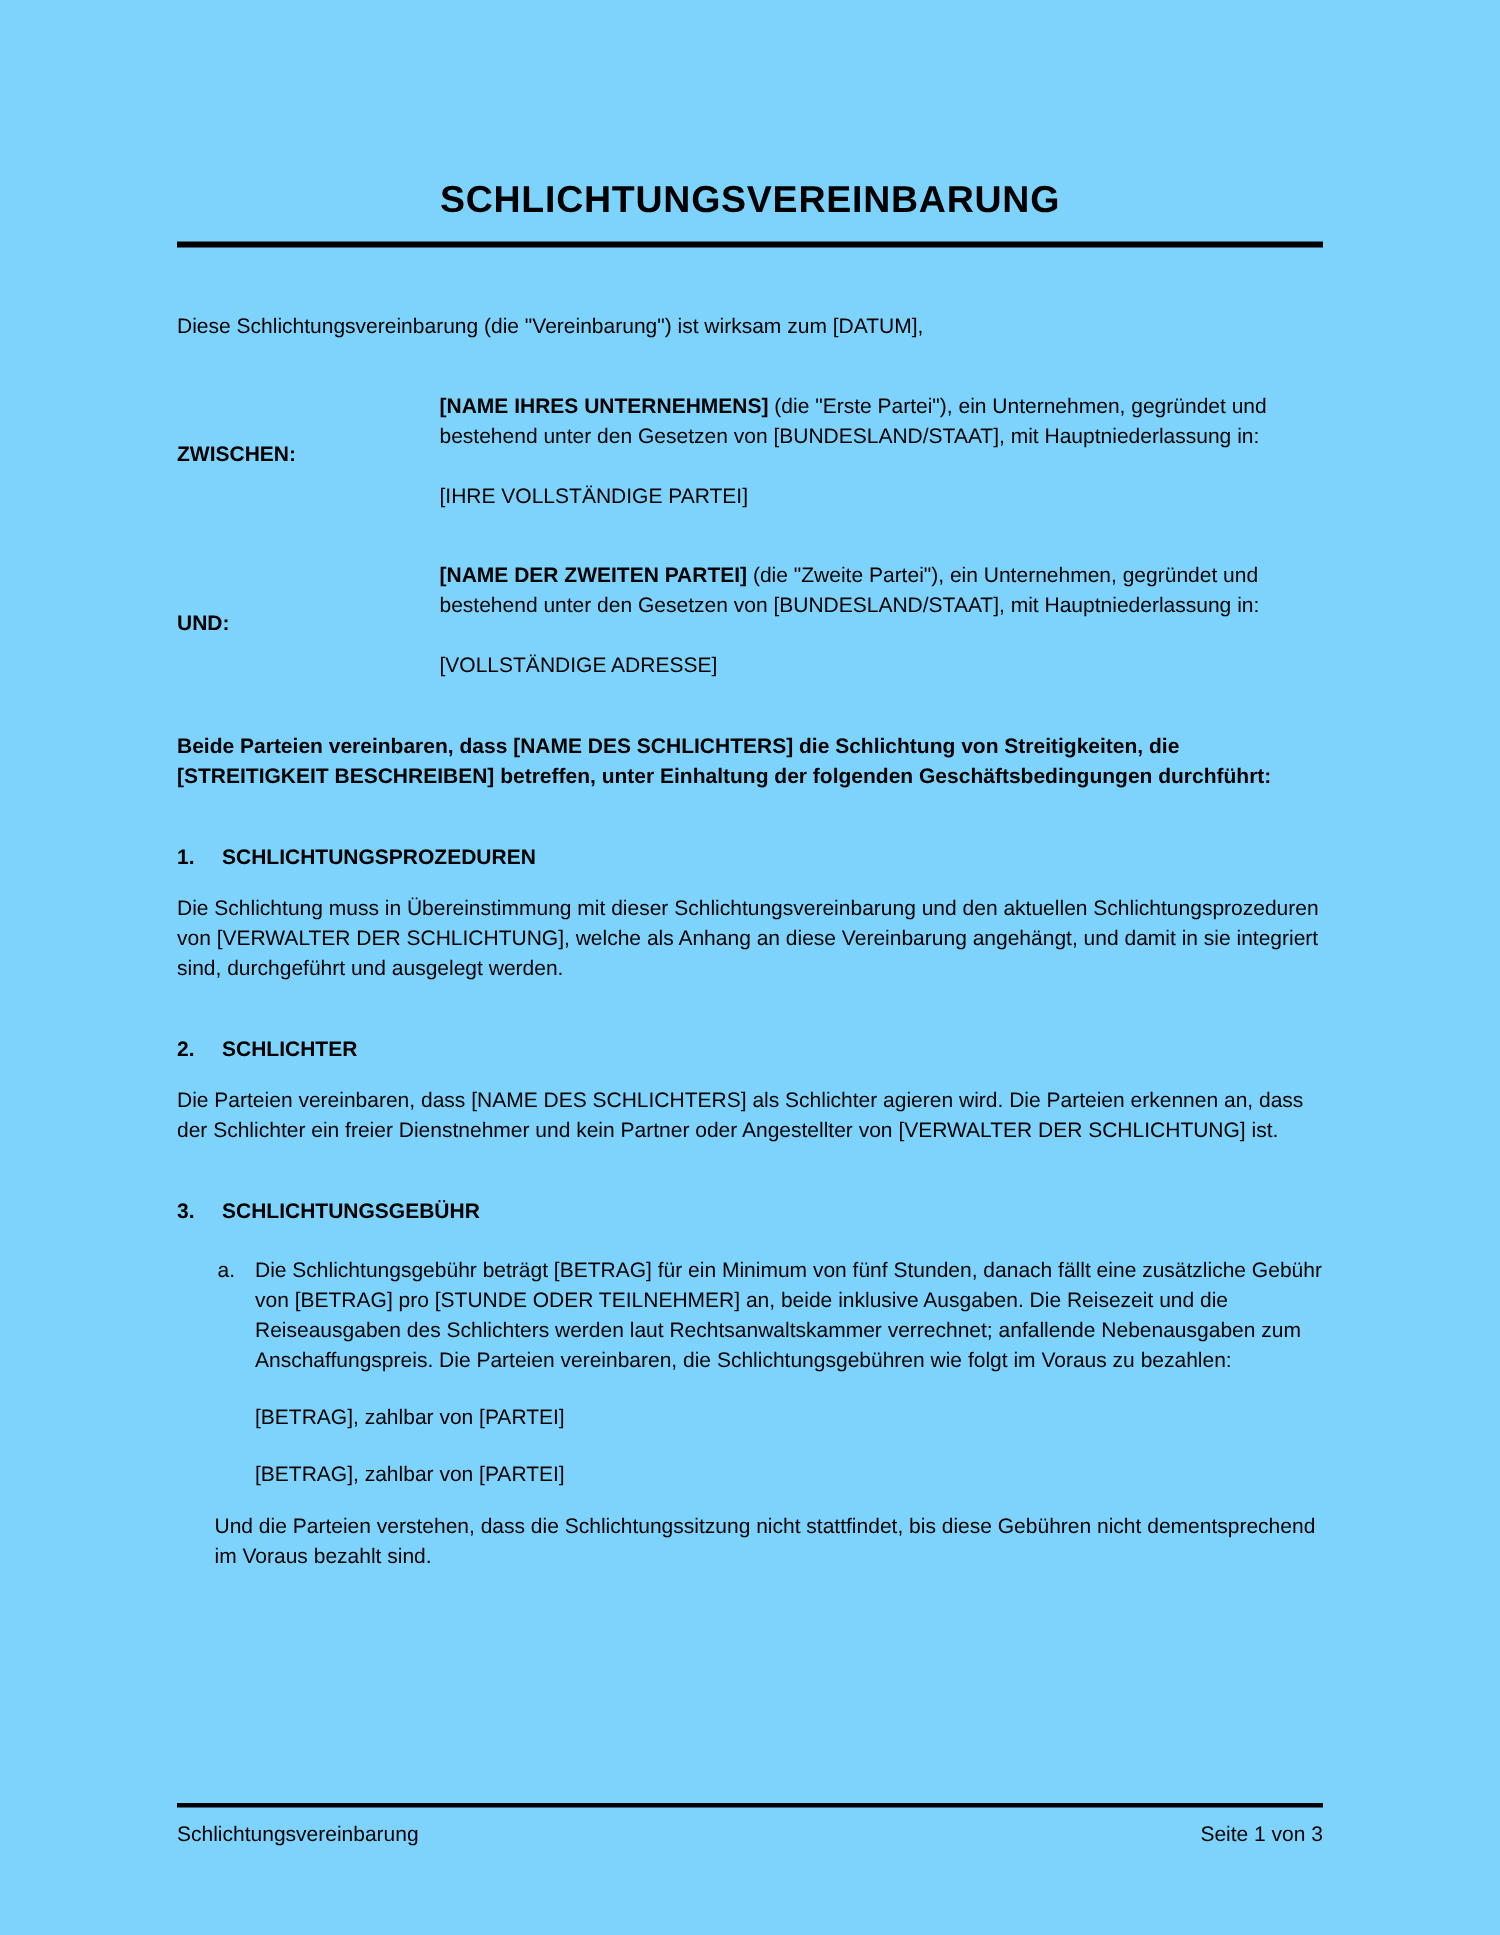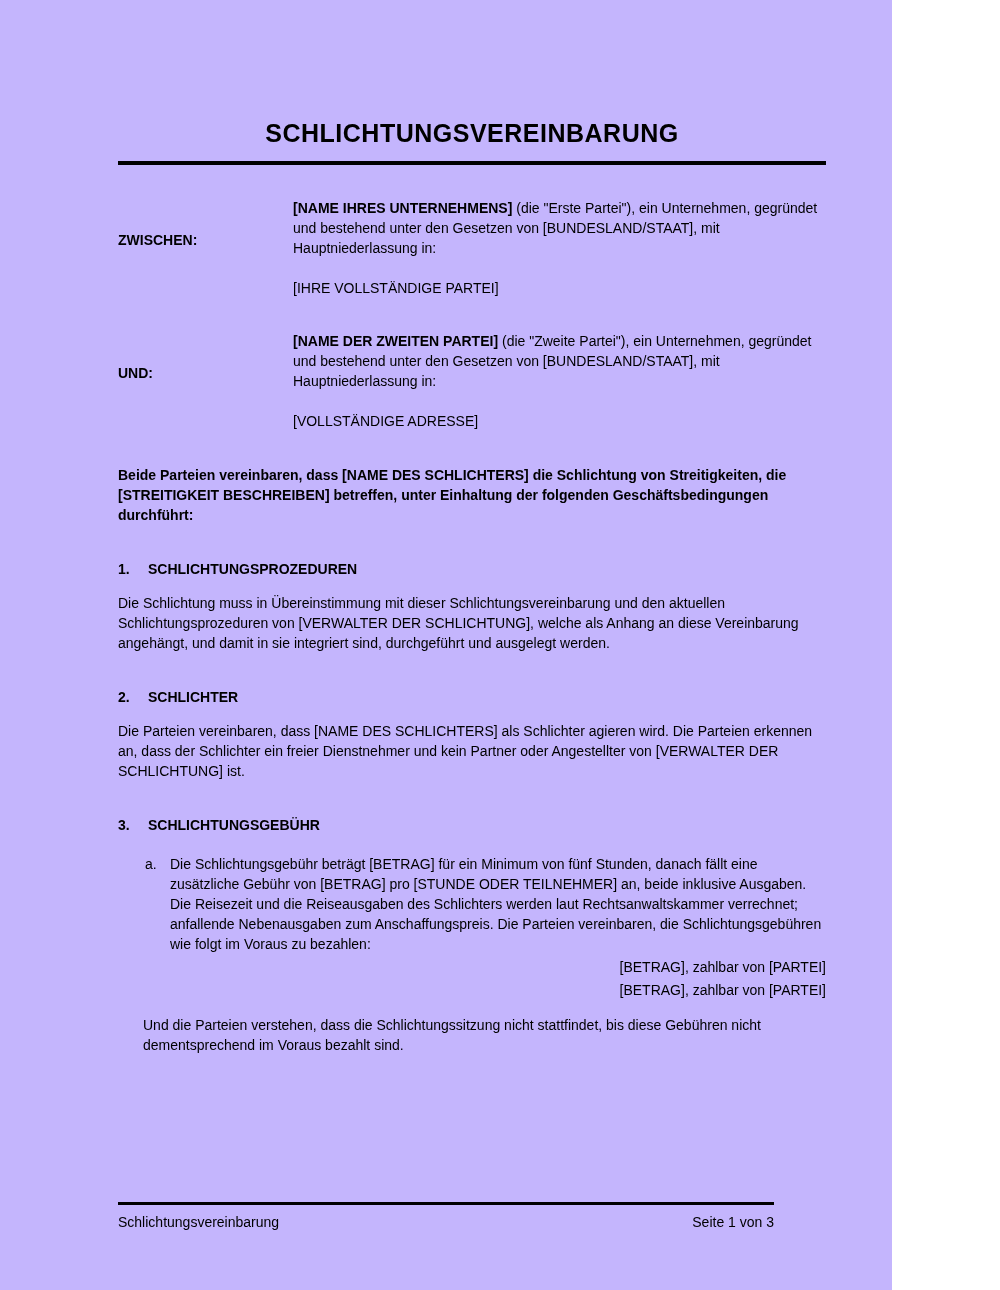--- a/index.html
+++ b/index.html
@@ -2,29 +2,29 @@
 <html><head>
 <meta charset="utf-8">
 <style>
   html, body {
     margin: 0;
     padding: 0;
     background: #ffffff;
   }
   .page {
     position: relative;
-    width: 892px;
+    width: 1000px;
     height: 1290px;
-    background: #c4b5fd;
+    background: #7dd3fc;
     color: #000000;
     font-family: "Liberation Sans", sans-serif;
     font-size: 14px;
     line-height: 20px;
     box-sizing: border-box;
-    padding: 118px 66px 0 118px;
+    padding: 118px 118px 0 118px;
     overflow: hidden;
   }
   .doc-title {
     margin: 0;
     font-size: 25px;
     line-height: 30px;
     font-weight: 700;
     text-align: center;
     letter-spacing: 0.5px;
   }
@@ -65,21 +65,21 @@
   .fee-item {
     display: flex;
     margin-top: 19px;
     padding-left: 27px;
   }
   .fee-marker {
     width: 25px;
     flex-shrink: 0;
   }
   .fee-text { margin: 0; flex: 1; }
-  .payment { margin: 3px 0 0 52px; text-align: right; }
+  .payment { margin: 18px 0 0 52px; }
   .closing { margin: 15px 0 0 25px; }
   .footer {
     position: absolute;
     left: 118px;
     right: 118px;
     top: 1202px;
   }
   .footer-rule {
     height: 3px;
     background: #000000;
@@ -91,20 +91,21 @@
   }
 </style>
 </head>
 <body>
 
 <div class="page">
 
   <h1 class="doc-title">SCHLICHTUNGSVEREINBARUNG</h1>
   <div class="title-rule"></div>
 
+  <p class="intro">Diese Schlichtungsvereinbarung (die "Vereinbarung") ist wirksam zum [DATUM],</p>
 
   <div class="party">
     <div class="party-label">ZWISCHEN:</div>
     <div class="party-content">
       <p class="party-desc"><b>[NAME IHRES UNTERNEHMENS]</b><span> (die "Erste Partei"), ein Unternehmen, gegründet und bestehend unter den Gesetzen von [BUNDESLAND/STAAT], mit Hauptniederlassung in:</span></p>
       <p class="party-address">[IHRE VOLLSTÄNDIGE PARTEI]</p>
     </div>
   </div>
 
   <div class="party">

